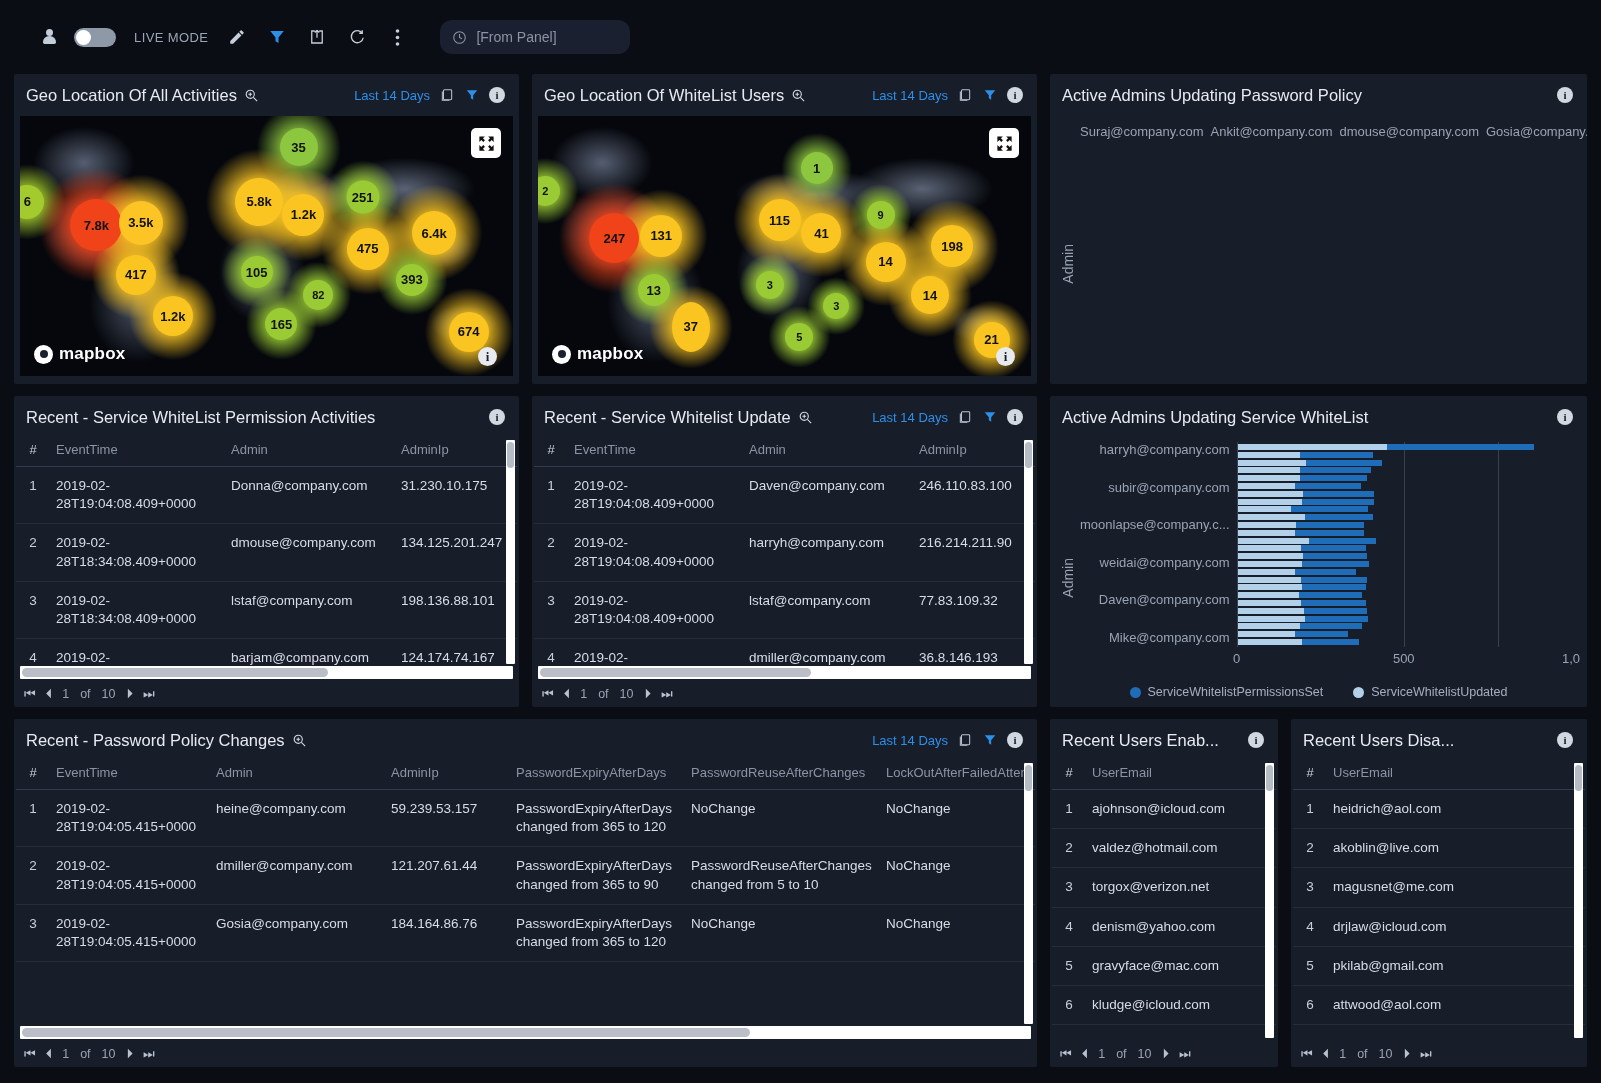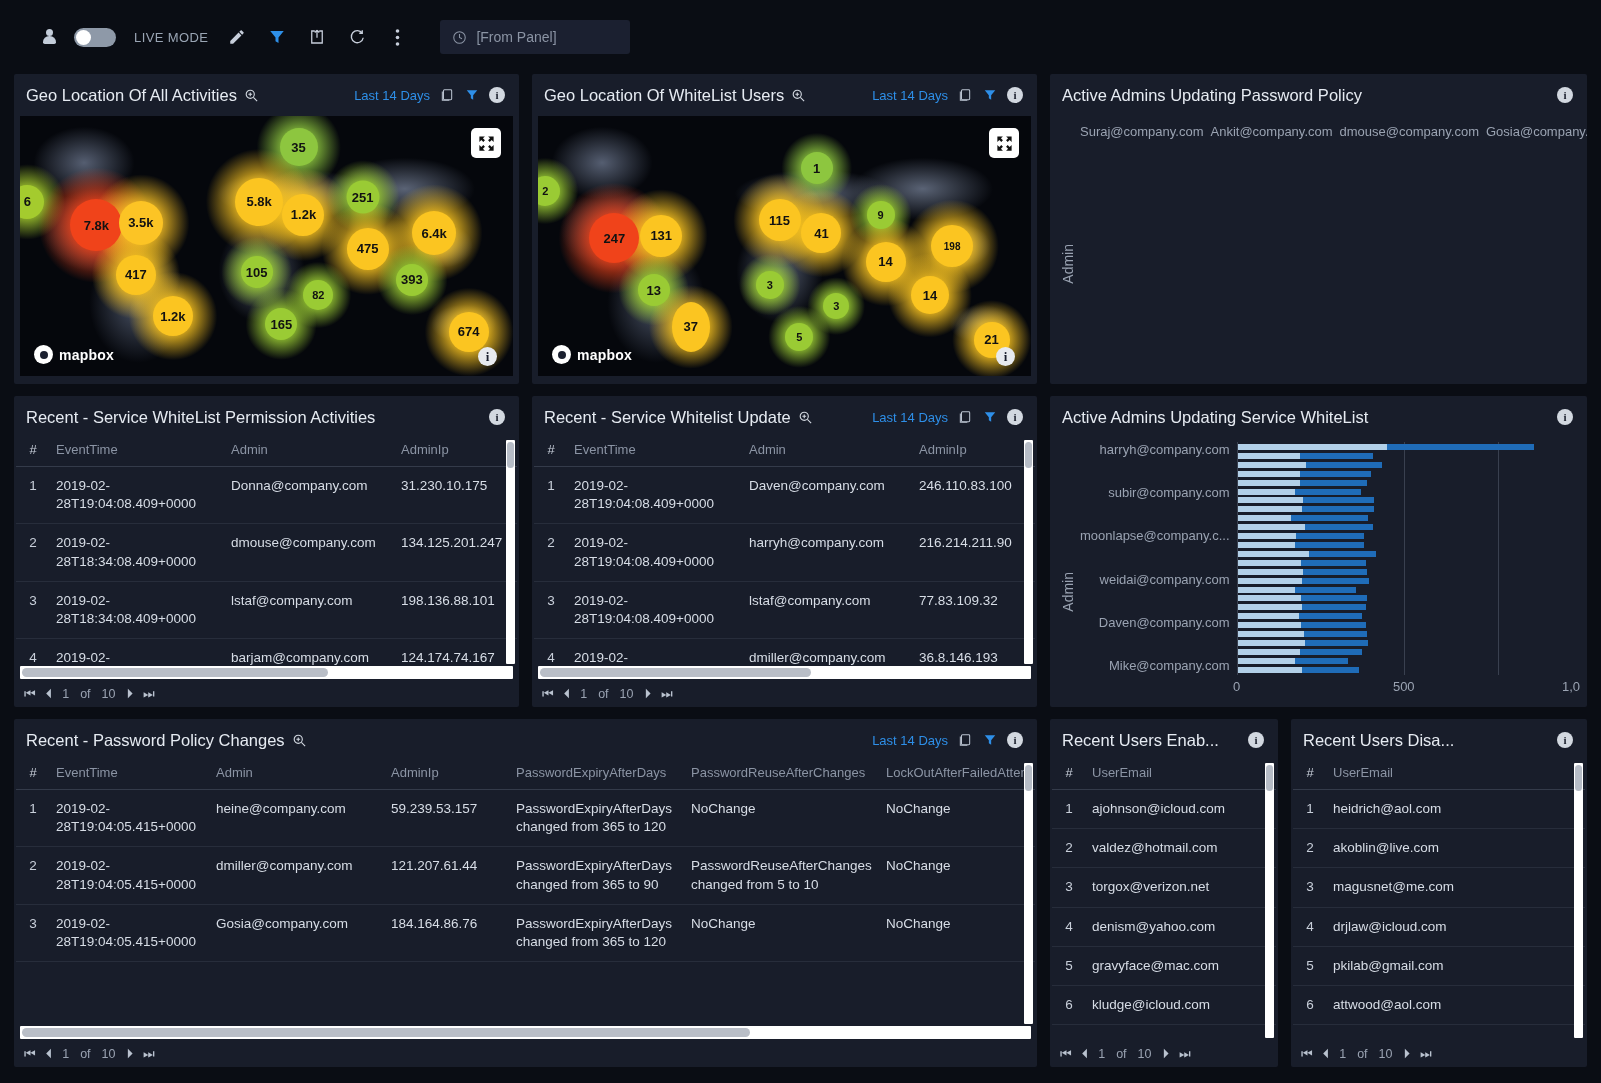--- a/index.html
+++ b/index.html
@@ -32,21 +32,21 @@
   }
   .toggle::after {
     content:""; position:absolute; top:2px; left:2px; width:15px; height:15px;
     border-radius:50%; background:#fff;
   }
   .live-label { font-size: 13px; color: #9aa5b4; letter-spacing: 0.4px; }
   .ticon { width: 22px; height: 22px; display: flex; align-items: center; justify-content: center; cursor: pointer; }
   .ticon svg { display: block; }
   .timepicker {
     margin-left: 14px; height: 34px; min-width: 190px; background: #1b2030;
-    border-radius: 3px; display: flex; align-items: center; gap: 9px; padding: 0 12px;
+    border-radius: 12px; display: flex; align-items: center; gap: 9px; padding: 0 12px;
     color: #8b94a4; font-size: 14px; cursor: pointer;
   }
 
   
   .row { display: flex; gap: 13px; }
   .row1 { height: 310px; }
   .row2 { height: 311px; margin-top: 12px; }
   .row3 { height: 348px; margin-top: 12px; }
 
   .panel {
@@ -86,21 +86,21 @@
     display: flex; align-items: center; justify-content: center;
     border-radius: 50%; font-weight: 700; color: #121212;
     font-size: 13px; z-index: 3; font-family: "Liberation Sans", sans-serif;
   }
   .mapbox-logo {
     position: absolute; left: 14px; bottom: 12px; display: flex; align-items: center;
     gap: 6px; z-index: 5;
   }
   .mb-circle { width: 19px; height: 19px; border-radius: 50%; background: #fff; display:flex;align-items:center;justify-content:center;}
   .mb-circle::after{content:"";width:8px;height:8px;border-radius:50%;background:#1b2030;}
-  .mb-text { color: #fff; font-size: 14px; font-weight: 700; letter-spacing: .2px; }
+  .mb-text { color: #fff; font-size: 17px; font-weight: 700; letter-spacing: .2px; }
   .fullscreen-btn {
     position: absolute; right: 12px; top: 12px; width: 30px; height: 30px;
     background: #fff; border-radius: 5px; display:flex;align-items:center;justify-content:center;
     z-index: 6; cursor: pointer;
   }
   .map-info {
     position: absolute; right: 16px; bottom: 10px; width: 19px; height:19px;
     border-radius: 50%; background:#e7eaef; color:#1a1f2e; font-size:13px; font-weight:700;
     display:flex;align-items:center;justify-content:center; z-index: 7; cursor:pointer;
     font-family: "Liberation Serif", serif;
@@ -326,21 +326,21 @@
             <div class="cluster" style="left: 15.5%; top: 47%; width: 50px; height: 50px; background: rgb(240, 67, 26); font-size: 13px; text-align: right;">247</div>
             <div class="blob" style="left: 25%; top: 46%; width: 96.6px; height: 96.6px; background: radial-gradient(circle, rgb(251, 197, 33) 0%, rgba(251, 197, 33, 0.8) 30%, rgba(251, 197, 33, 0) 68%); z-index: 2;"></div>
             <div class="cluster" style="left: 25%; top: 46%; width: 42px; height: 42px; background: rgb(251, 197, 33); font-size: 13px;">131</div>
             <div class="blob" style="left: 49%; top: 40%; width: 96.6px; height: 96.6px; background: radial-gradient(circle, rgb(251, 197, 33) 0%, rgba(251, 197, 33, 0.8) 30%, rgba(251, 197, 33, 0) 68%); z-index: 2;"></div>
             <div class="cluster" style="left: 49%; top: 40%; width: 42px; height: 42px; background: rgb(251, 197, 33); font-size: 13px;">115</div>
             <div class="blob" style="left: 57.5%; top: 45%; width: 92px; height: 92px; background: radial-gradient(circle, rgb(251, 197, 33) 0%, rgba(251, 197, 33, 0.8) 30%, rgba(251, 197, 33, 0) 68%); z-index: 2;"></div>
             <div class="cluster" style="left: 57.5%; top: 45%; width: 40px; height: 40px; background: rgb(251, 197, 33); font-size: 13px;">41</div>
             <div class="blob" style="left: 69.5%; top: 38%; width: 64.4px; height: 64.4px; background: radial-gradient(circle, rgb(154, 203, 52) 0%, rgba(154, 203, 52, 0.8) 30%, rgba(154, 203, 52, 0) 68%); z-index: 2;"></div>
             <div class="cluster" style="left: 69.5%; top: 38%; width: 28px; height: 28px; background: rgb(154, 203, 52); font-size: 11px;">9</div>
             <div class="blob" style="left: 84%; top: 50%; width: 96.6px; height: 96.6px; background: radial-gradient(circle, rgb(251, 197, 33) 0%, rgba(251, 197, 33, 0.8) 30%, rgba(251, 197, 33, 0) 68%); z-index: 2;"></div>
-            <div class="cluster" style="left: 84%; top: 50%; width: 42px; height: 42px; background: rgb(251, 197, 33); font-size: 10px;">198</div>
+            <div class="cluster" style="left: 84%; top: 50%; width: 42px; height: 42px; background: rgb(251, 197, 33); font-size: 13px;">198</div>
             <div class="blob" style="left: 70.5%; top: 56%; width: 92px; height: 92px; background: radial-gradient(circle, rgb(251, 197, 33) 0%, rgba(251, 197, 33, 0.8) 30%, rgba(251, 197, 33, 0) 68%); z-index: 2;"></div>
             <div class="cluster" style="left: 70.5%; top: 56%; width: 40px; height: 40px; background: rgb(251, 197, 33); font-size: 13px;">14</div>
             <div class="blob" style="left: 47%; top: 65%; width: 64.4px; height: 64.4px; background: radial-gradient(circle, rgb(154, 203, 52) 0%, rgba(154, 203, 52, 0.8) 30%, rgba(154, 203, 52, 0) 68%); z-index: 2;"></div>
             <div class="cluster" style="left: 47%; top: 65%; width: 28px; height: 28px; background: rgb(154, 203, 52); font-size: 11px;">3</div>
             <div class="blob" style="left: 23.5%; top: 67%; width: 73.6px; height: 73.6px; background: radial-gradient(circle, rgb(154, 203, 52) 0%, rgba(154, 203, 52, 0.8) 30%, rgba(154, 203, 52, 0) 68%); z-index: 2;"></div>
             <div class="cluster" style="left: 23.5%; top: 67%; width: 32px; height: 32px; background: rgb(154, 203, 52); font-size: 13px;">13</div>
             <div class="blob" style="left: 79.5%; top: 69%; width: 87.4px; height: 87.4px; background: radial-gradient(circle, rgb(251, 197, 33) 0%, rgba(251, 197, 33, 0.8) 30%, rgba(251, 197, 33, 0) 68%); z-index: 2;"></div>
             <div class="cluster" style="left: 79.5%; top: 69%; width: 38px; height: 38px; background: rgb(251, 197, 33); font-size: 13px;">14</div>
             <div class="blob" style="left: 60.5%; top: 73%; width: 59.8px; height: 59.8px; background: radial-gradient(circle, rgb(154, 203, 52) 0%, rgba(154, 203, 52, 0.8) 30%, rgba(154, 203, 52, 0) 68%); z-index: 2;"></div>
             <div class="cluster" style="left: 60.5%; top: 73%; width: 26px; height: 26px; background: rgb(154, 203, 52); font-size: 11px;">3</div>
@@ -675,20 +675,30 @@
                 <div class="seg-b" style="width: 17.1%;"></div>
               </div>
             </div>
           <div class="xaxis" style="height:32px" id="sw-xaxis">
               <div class="xtick" style="left: 0%;">0</div>
               <div class="xtick" style="left: 50%;">500</div>
               <div class="xtick" style="left: 100%;">1,0</div>
             </div>
         </div>
       </div>
+      <div class="legend" id="sw-legend">
+          <div class="leg-item">
+            <span class="dot" style="background: rgb(31, 108, 184);"></span>
+            <span>ServiceWhitelistPermissionsSet</span>
+          </div>
+          <div class="leg-item">
+            <span class="dot" style="background: rgb(178, 208, 232);"></span>
+            <span>ServiceWhitelistUpdated</span>
+          </div>
+        </div>
     </div>
   </div>
 
   <div class="row row3">
 
     <div class="panel" style="width:1023px">
       <div class="panel-head">
         <span class="panel-title">Recent - Password Policy Changes</span>
         <span class="magnifier">
           <svg width="15" height="15" viewBox="0 0 24 24">

